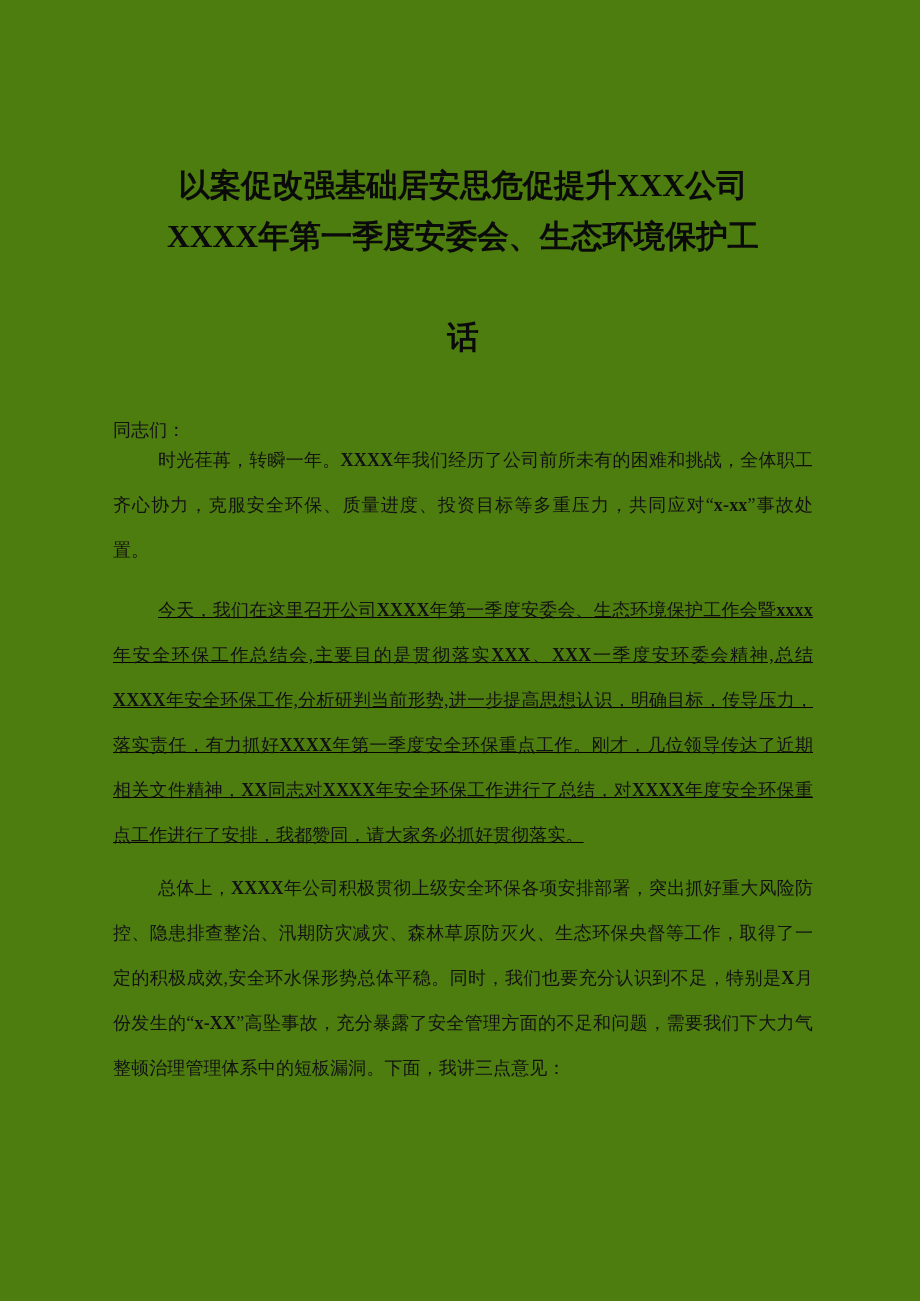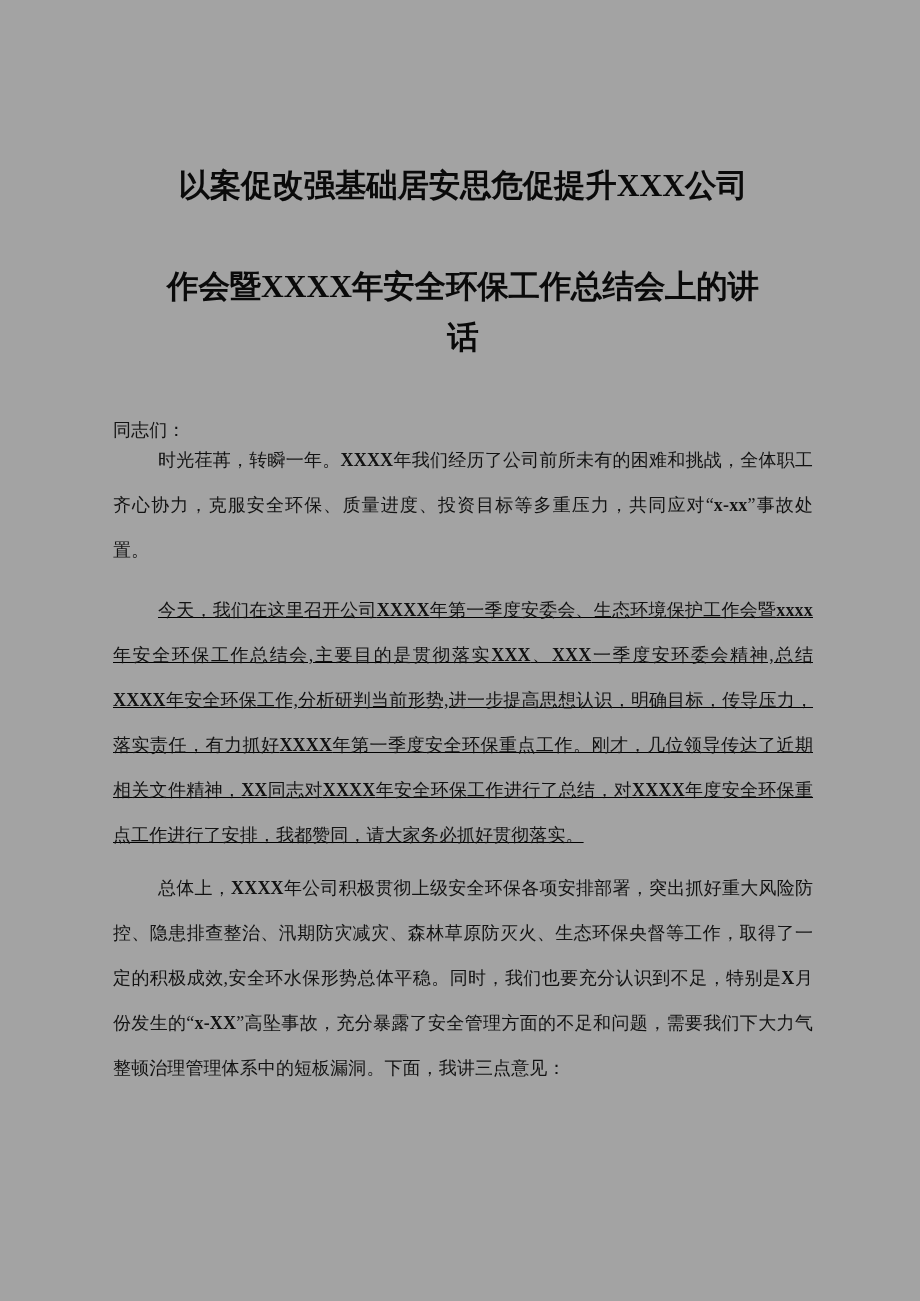--- a/index.html
+++ b/index.html
@@ -16,21 +16,21 @@
     color: #000000;
     -webkit-font-smoothing: antialiased;
   }
 
   .page {
     position: absolute;
     left: 0;
     top: 0;
     width: 920px;
     height: 1301px;
-    background: #a3a3a3;
+    background: #4d7c0f;
   }
 
   .doc-body {
     position: absolute;
     left: 113px;
     top: 0;
     width: 700px;
   }
 
   
@@ -87,22 +87,22 @@
   .p3 { top: 866px; }
 </style>
 </head>
 <body>
 
 <div class="page">
   <div class="doc-body">
 
     <h1 class="doc-title">
       <span>以案促改强基础居安思危促提升<span class="lat">XXX</span>公司</span><br>
+      <span><span class="lat">XXXX</span>年第一季度安委会、生态环境保护工</span><br>
       <br>
-      <span>作会暨<span class="lat">XXXX</span>年安全环保工作总结会上的讲</span><br>
       <span>话</span>
     </h1>
 
     <div class="body-block salutation">
       <p class="para">同志们：</p>
     </div>
 
     <div class="body-block p1">
       <p class="para indent">时光荏苒，转瞬一年。<span class="lat">XXXX</span>年我们经历了公司前所未有的困难和挑战，全体职工齐心协力，克服安全环保、质量进度、投资目标等多重压力，共同应对“<span class="lat">x-xx</span>”事故处置。</p>
     </div>

